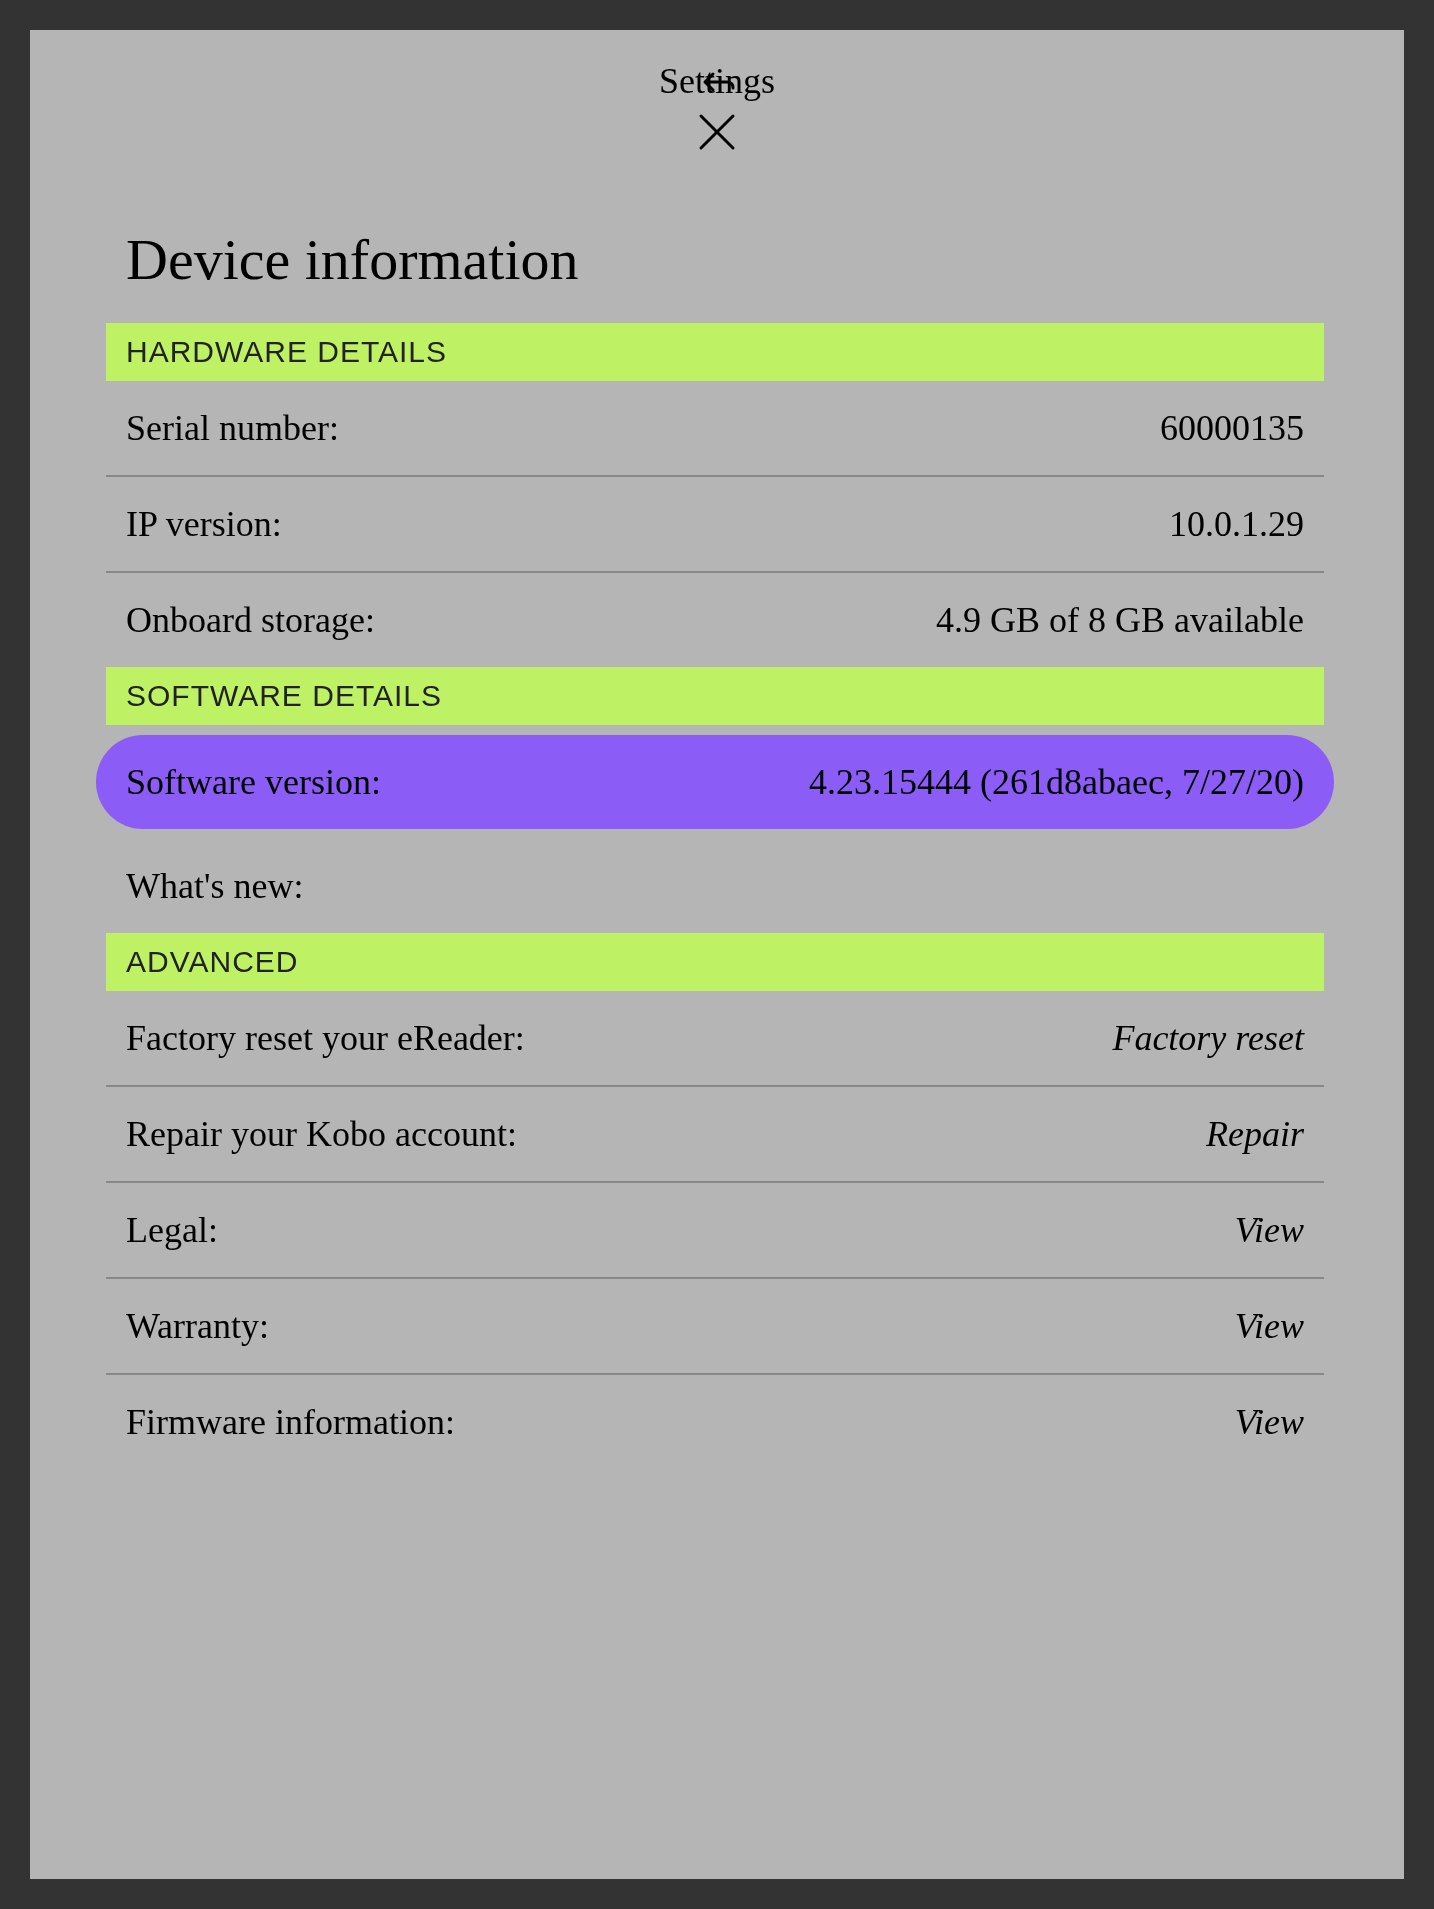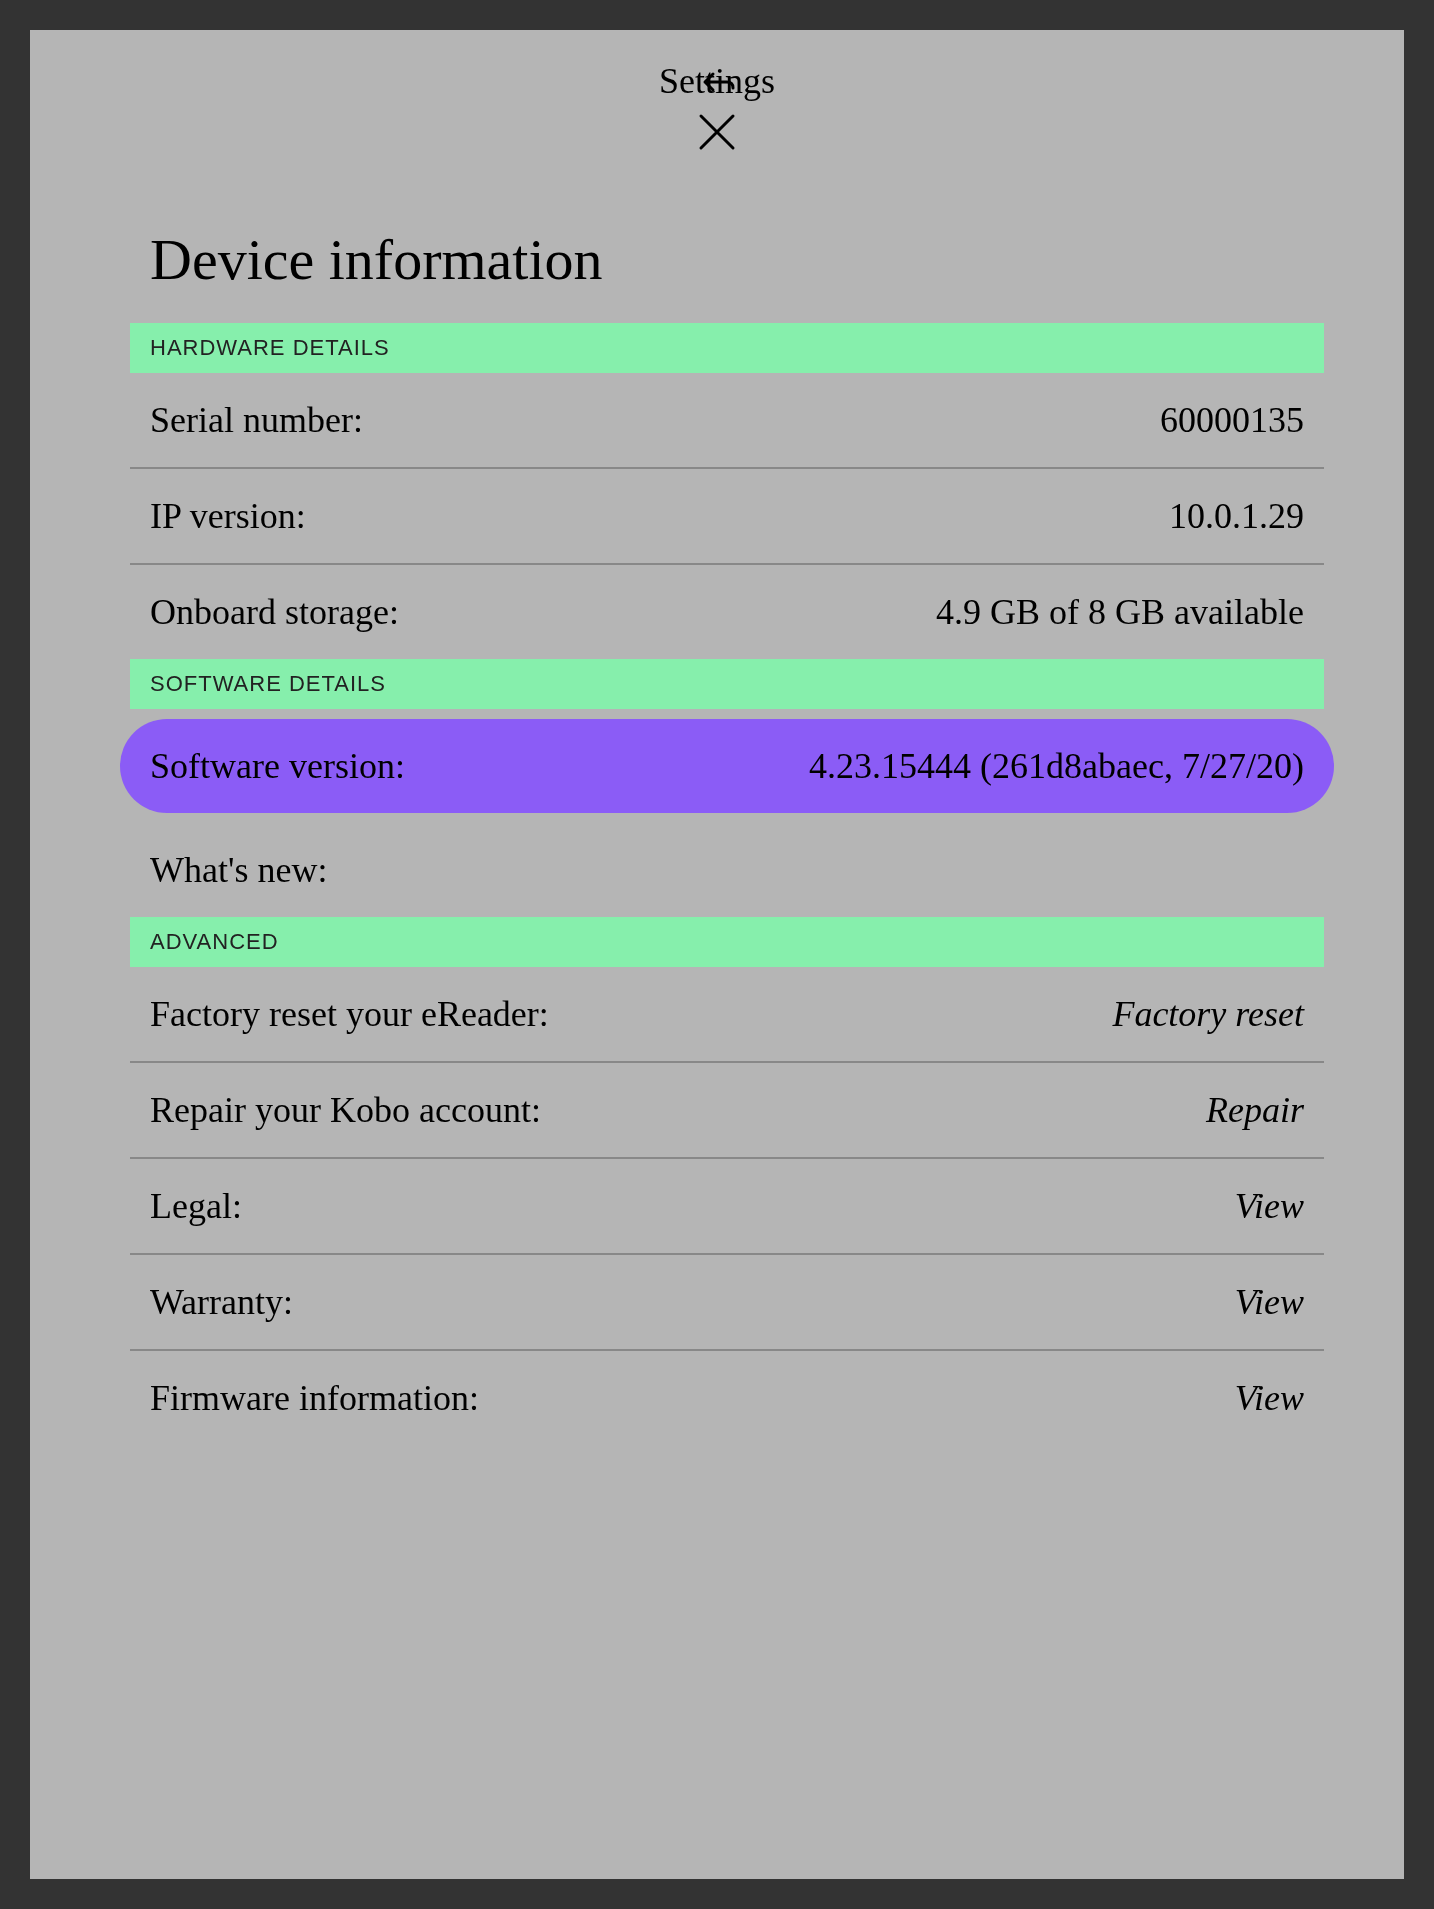--- a/index.html
+++ b/index.html
@@ -34,34 +34,34 @@
       position: absolute;
       left: 50%;
       transform: translateX(-50%);
     }
     .back-icon, .close-icon {
       width: 48px;
       height: 48px;
       cursor: pointer;
     }
     .content {
-      padding: 40px 80px 0 100px;
+      padding: 40px 80px 0 76px;
     }
     .page-title {
       font-size: 58px;
       font-weight: 400;
       color: #000;
       margin-bottom: 30px;
       padding-left: 20px;
     }
     .section-header {
-      background: #86efac;
+      background: #bef264;
       padding: 12px 20px;
       font-family: 'Helvetica Neue', Arial, sans-serif;
-      font-size: 22px;
+      font-size: 30px;
       font-weight: 400;
       color: #222;
       letter-spacing: 1px;
     }
     .row {
       display: flex;
       justify-content: space-between;
       align-items: center;
       padding: 26px 20px;
       border-bottom: 2px solid #888;

